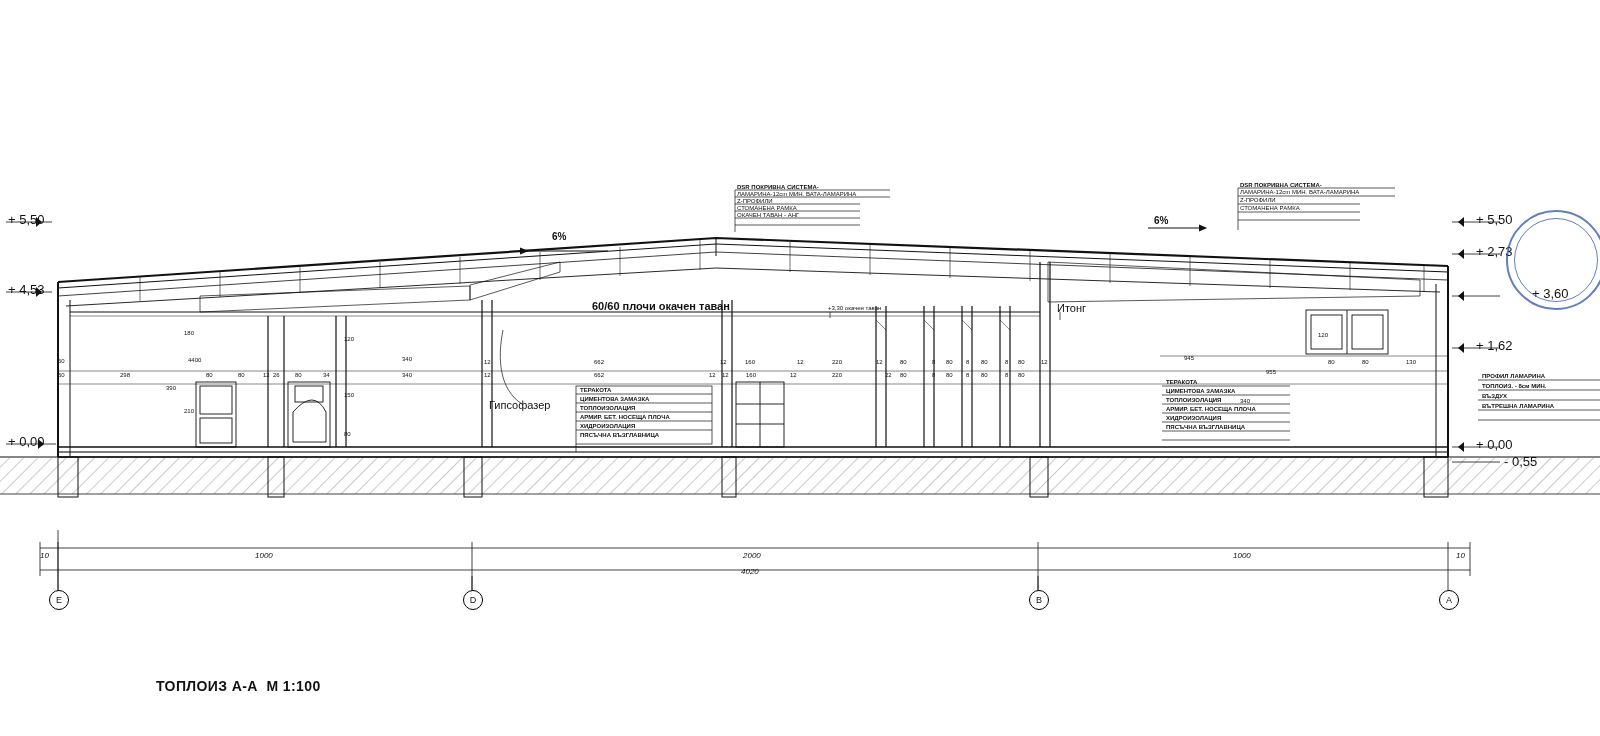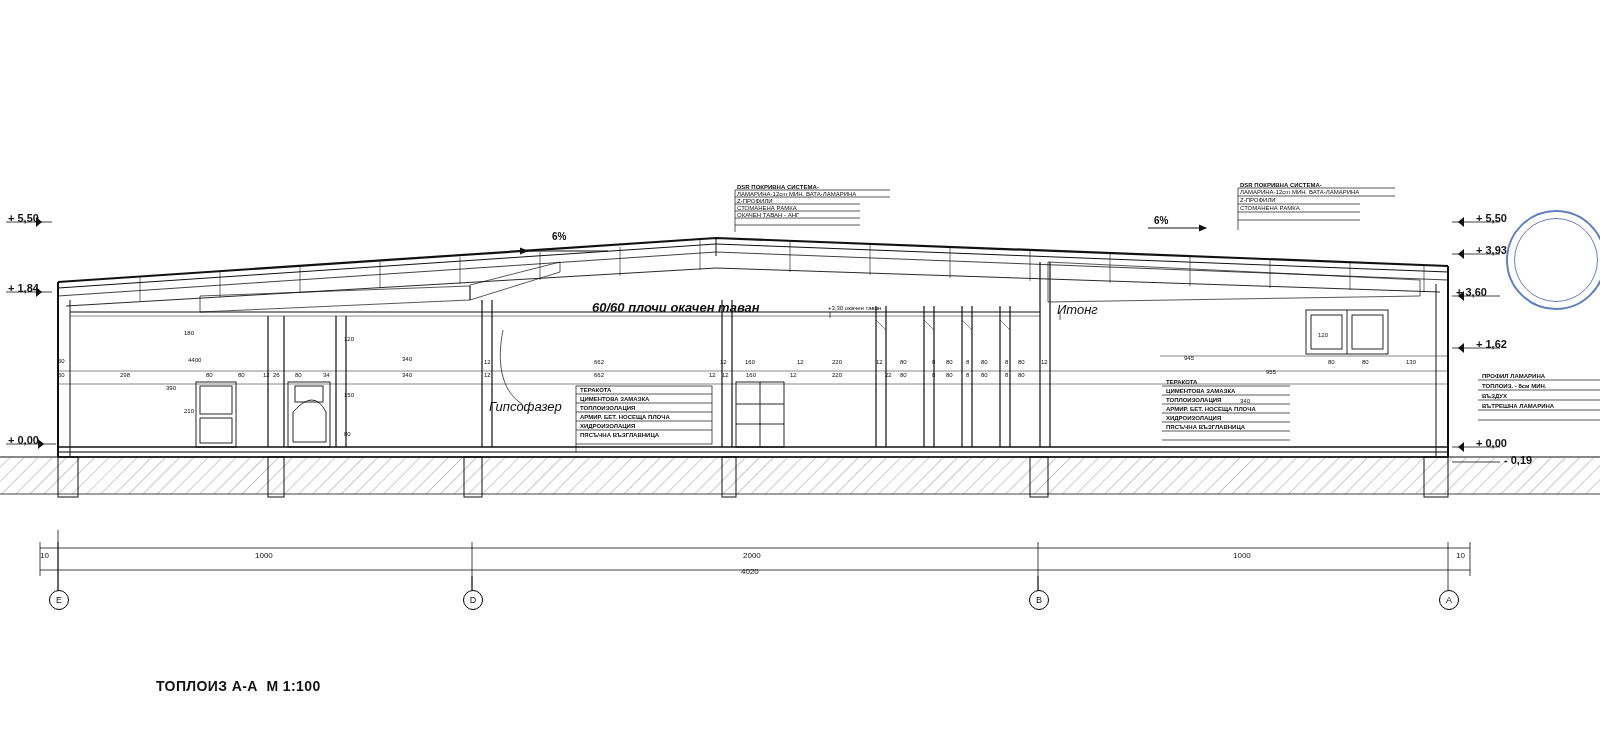--- a/index.html
+++ b/index.html
@@ -2,26 +2,26 @@
 <html><head>
 <meta charset="utf-8">
 <style>
   html,body{margin:0;padding:0;background:#ffffff;}
   body{width:1600px;height:736px;position:relative;overflow:hidden;
        font-family:"Liberation Sans", sans-serif;color:#111;}
   .stage{position:absolute;left:0;top:0;width:1600px;height:736px;}
   svg.draw{position:absolute;left:0;top:0;width:1600px;height:736px;}
   .txt{position:absolute;white-space:pre;line-height:1.05;}
   .t6{font-size:6px;}
-  .t8{font-size:8px;}
-  .t9{font-size:13px;font-style:italic;}
+  .t8{font-size:8px;font-style:italic;}
+  .t9{font-size:11px;}
   .t10{font-size:10px;}
   .b{font-weight:bold;}
   .title{font-size:14px;font-weight:bold;letter-spacing:.4px;}
-  .lvl{font-size:11px;font-weight:bold;}
+  .lvl{font-size:13px;font-weight:normal;}
   .stamp{position:absolute;right:-6px;top:210px;width:96px;height:96px;
          border-radius:50%;border:2px solid #2b55a8;color:#2b55a8;
          opacity:.75;}
   .stamp:before{content:"";position:absolute;left:6px;top:6px;right:6px;bottom:6px;
          border:1px solid #2b55a8;border-radius:50%;}
   .stamp span{position:absolute;left:0;right:0;top:34px;text-align:center;
          font-size:8px;color:#2b55a8;}
   .circ{position:absolute;width:18px;height:18px;border:1px solid #000;
         border-radius:50%;font-size:9px;text-align:center;line-height:18px;
         background:#fff;}
@@ -310,31 +310,31 @@
 
   <div>
     <div class="txt t6 b" style="left:1482px;top:373px;">ПРОФИЛ ЛАМАРИНА</div>
     <div class="txt t6 b" style="left:1482px;top:383px;">ТОПЛОИЗ. - 8см МИН.</div>
     <div class="txt t6 b" style="left:1482px;top:393px;">ВЪЗДУХ</div>
     <div class="txt t6 b" style="left:1482px;top:403px;">ВЪТРЕШНА ЛАМАРИНА</div>
   </div>
 
   <div>
     <div class="txt lvl" style="left:8px;top:213px;">+ 5,50</div>
-    <div class="txt lvl" style="left:8px;top:283px;">+ 1,84</div>
+    <div class="txt lvl" style="left:8px;top:283px;">+ 4,53</div>
     <div class="txt lvl" style="left:8px;top:435px;">+ 0,00</div>
   </div>
 
   <div>
     <div class="txt lvl" style="left:1476px;top:213px;">+ 5,50</div>
-    <div class="txt lvl" style="left:1476px;top:245px;">+ 3,93</div>
-    <div class="txt lvl" style="left:1456px;top:287px;">+ 3,60</div>
+    <div class="txt lvl" style="left:1476px;top:245px;">+ 2,73</div>
+    <div class="txt lvl" style="left:1532px;top:287px;">+ 3,60</div>
     <div class="txt lvl" style="left:1476px;top:339px;">+ 1,62</div>
     <div class="txt lvl" style="left:1476px;top:438px;">+ 0,00</div>
-    <div class="txt lvl" style="left:1504px;top:455px;">- 0,19</div>
+    <div class="txt lvl" style="left:1504px;top:455px;">- 0,55</div>
   </div>
 
   <div>
     <div class="txt t8" style="left:40px;top:552px;">10</div>
     <div class="txt t8" style="left:255px;top:552px;">1000</div>
     <div class="txt t8" style="left:743px;top:552px;">2000</div>
     <div class="txt t8" style="left:1233px;top:552px;">1000</div>
     <div class="txt t8" style="left:1456px;top:552px;">10</div>
     <div class="txt t8" style="left:741px;top:568px;">4020</div>
   </div>

